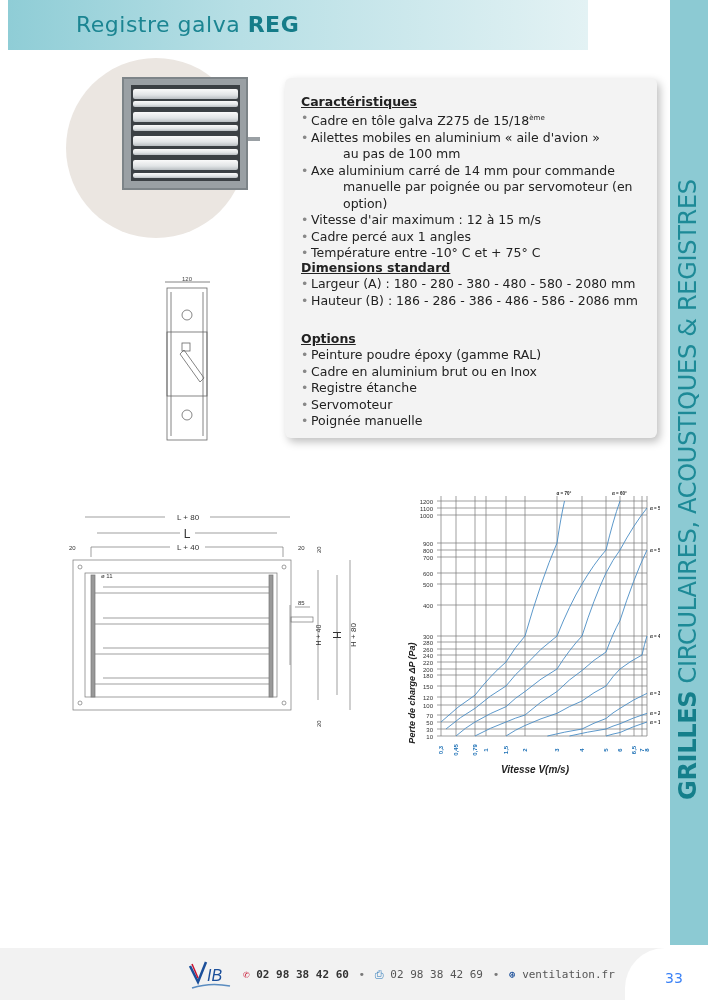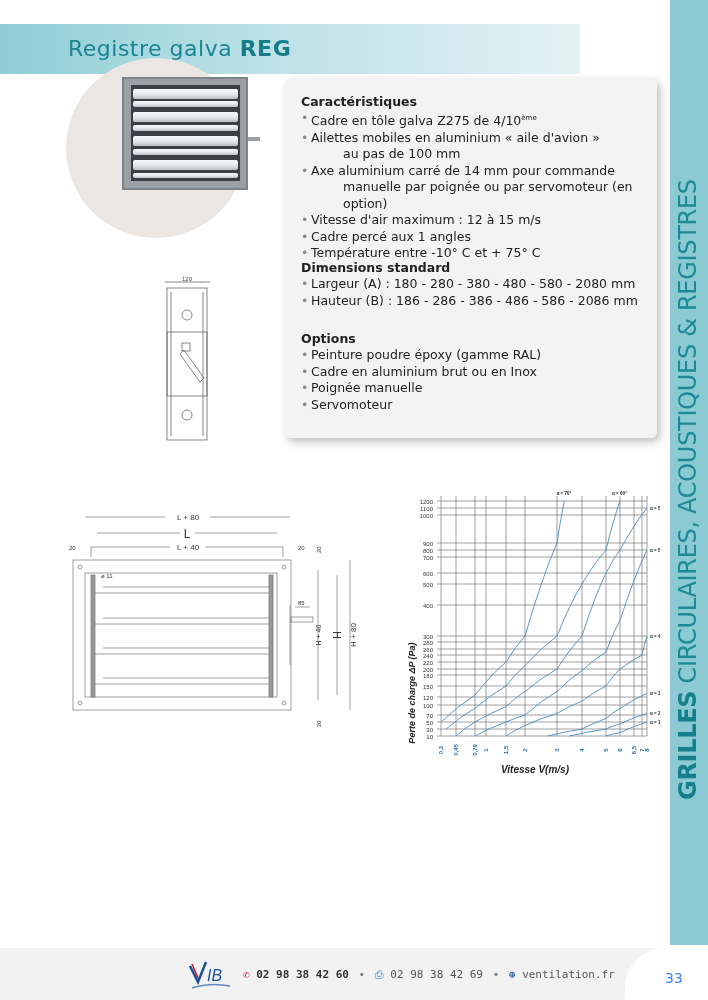--- a/index.html
+++ b/index.html
@@ -1,30 +1,30 @@
 <!DOCTYPE html>
 <html><head>
 <meta charset="utf-8">
 <style>
   html, body { margin:0; padding:0; }
   body { width:708px; height:1000px; position:relative; background:#ffffff; font-family:"DejaVu Sans", sans-serif; overflow:hidden; }
-  .header { position:absolute; left:0; top:0; width:580px; height:50px;
-    background:linear-gradient(90deg,#8fcdd6 0%,#b7dfe5 40%,#e3f2f4 100%);margin-top:24px; }
+  .header { position:absolute; left:8px; top:0; width:580px; height:50px;
+    background:linear-gradient(90deg,#8fcdd6 0%,#b7dfe5 40%,#e3f2f4 100%); }
   .header-title { position:absolute; left:68px; top:12px; font-size:22px; color:#1b8592; letter-spacing:0.5px; font-family:"DejaVu Sans", sans-serif; }
   .header-title b { font-weight:bold; color:#157c89; }
   .side-band { position:absolute; left:670px; top:0; width:38px; height:945px; background:#8ccad3; }
   .side-text { position:absolute; left:674px; top:800px; transform-origin:0 0; transform:rotate(-90deg); white-space:nowrap; font-size:24px; color:#1d8a97; font-family:"DejaVu Sans", sans-serif; letter-spacing:-0.3px; }
   .side-text b { font-weight:bold; color:#157f8b; }
   .photo-circle { position:absolute; left:66px; top:58px; width:180px; height:180px; border-radius:50%; background:#ebe6e1; }
   .photo-frame { position:absolute; left:122px; top:77px; width:126px; height:113px; background:#9aa0a4; border:2px solid #7d8488; box-sizing:border-box; }
   .photo-inner { position:absolute; left:7px; top:6px; right:6px; bottom:7px; background:#3b4044; }
   .louver { position:absolute; left:2px; right:2px; height:10px; background:linear-gradient(180deg,#fafafa 0%,#e1e4e6 60%,#b9bec2 100%); border-radius:2px; }
   .handle { position:absolute; left:248px; top:137px; width:12px; height:4px; background:#9aa0a4; }
   .spec-card { position:absolute; left:285px; top:78px; width:372px; height:360px; background:#f3f3f3; border-radius:6px; box-shadow:3px 4px 8px rgba(0,0,0,0.25); }
-  .spec-card h3 { margin:0; font-size:12.5px; font-weight:bold; color:#222; }
+  .spec-card h3 { margin:0; font-size:12.5px; font-weight:bold; color:#222;text-decoration:underline; }
   .spec-section { position:absolute; left:16px; }
   .spec-card ul { list-style:none; margin:1px 0 0 0; padding:0; }
   .spec-card li { font-size:12.5px; line-height:16.5px; color:#222; padding-left:10px; position:relative; }
   .spec-card li::before { content:"•"; position:absolute; left:0; color:#888; }
   .spec-card li .cont { display:block;margin-left:32px; }
   sup { font-size:7px;margin-top:45px; }
   .drawing-side { position:absolute; left:160px; top:270px; }
   .drawing-front { position:absolute; left:55px; top:505px; }
   .chart { position:absolute; left:385px; top:488px; }
   .footer { position:absolute; left:0; top:948px; width:708px; height:52px; background:#f2f2f2; }
@@ -61,42 +61,43 @@
     <div class="louver" style="top:75px"></div>
     <div class="louver" style="top:88px;height:5px"></div>
   </div>
 </div>
 <div class="handle"></div>
 
 <div class="spec-card">
   <div class="spec-section" style="top:16px">
     <h3>Caractéristiques</h3>
     <ul>
-      <li><span>Cadre en tôle galva Z275 de 4/10</span><sup>ème</sup></li>
+      <li><span>Cadre en tôle galva Z275 de 15/18</span><sup>ème</sup></li>
       <li><span>Ailettes mobiles en aluminium « aile d'avion »</span><span class="cont">au pas de 100 mm</span></li>
       <li><span>Axe aluminium carré de 14 mm pour commande</span><span class="cont">manuelle par poignée ou par servomoteur (en option)</span></li>
       <li>Vitesse d'air maximum : 12 à 15 m/s</li>
       <li>Cadre percé aux 1 angles</li>
       <li>Température entre -10° C et + 75° C</li>
     </ul>
   </div>
   <div class="spec-section" style="top:182px">
     <h3>Dimensions standard</h3>
     <ul>
       <li>Largeur (A) : 180 - 280 - 380 - 480 - 580 - 2080 mm</li>
       <li>Hauteur (B) : 186 - 286 - 386 - 486 - 586 - 2086 mm</li>
     </ul>
   </div>
   <div class="spec-section" style="top:253px">
     <h3>Options</h3>
     <ul>
       <li>Peinture poudre époxy (gamme RAL)</li>
       <li>Cadre en aluminium brut ou en Inox</li>
+      <li>Registre étanche</li>
+      <li>Servomoteur</li>
       <li>Poignée manuelle</li>
-      <li>Servomoteur</li>
     </ul>
   </div>
 </div>
 
 <svg class="drawing-side" width="60" height="175">
   <g stroke="#666" stroke-width="0.8" fill="none">
     <line x1="5" y1="12" x2="50" y2="12"></line>
     <rect x="7" y="18" width="40" height="152"></rect>
     <line x1="11" y1="22" x2="11" y2="166"></line>
     <line x1="43" y1="22" x2="43" y2="166"></line>

